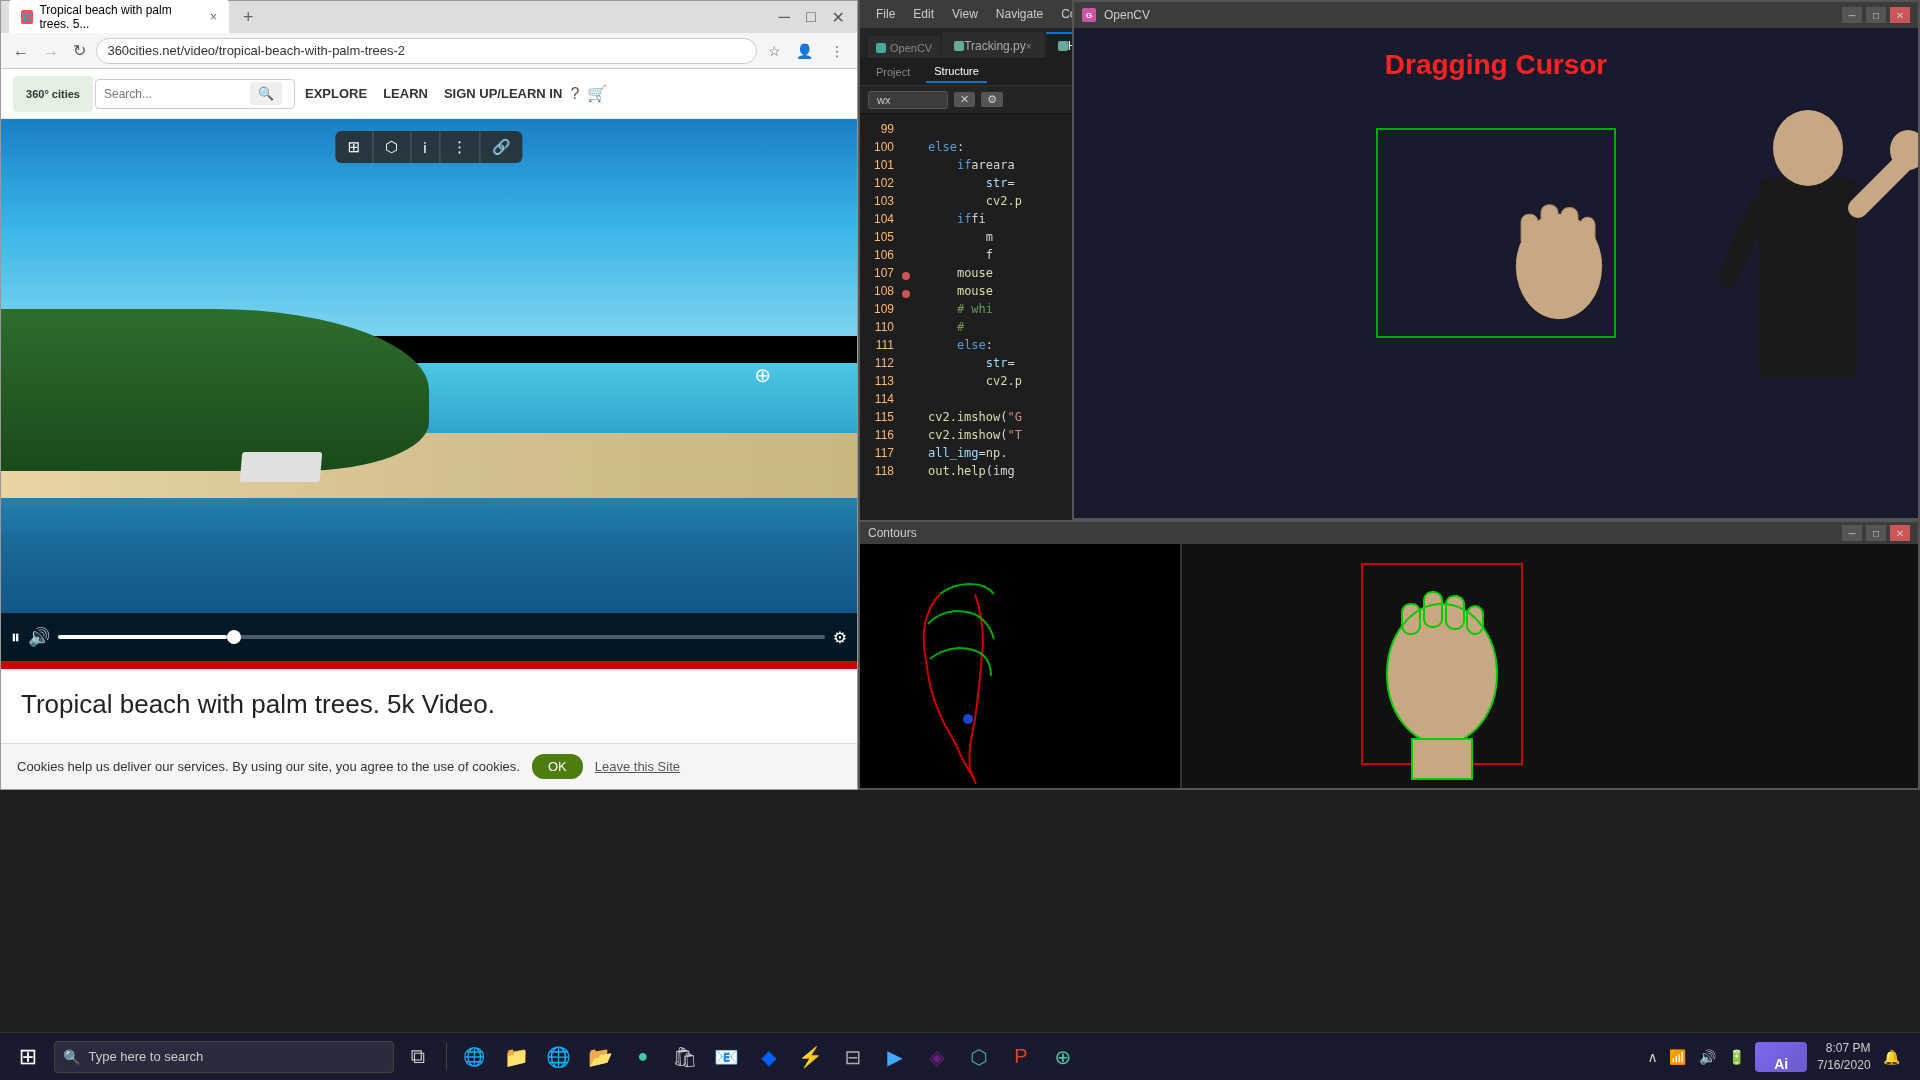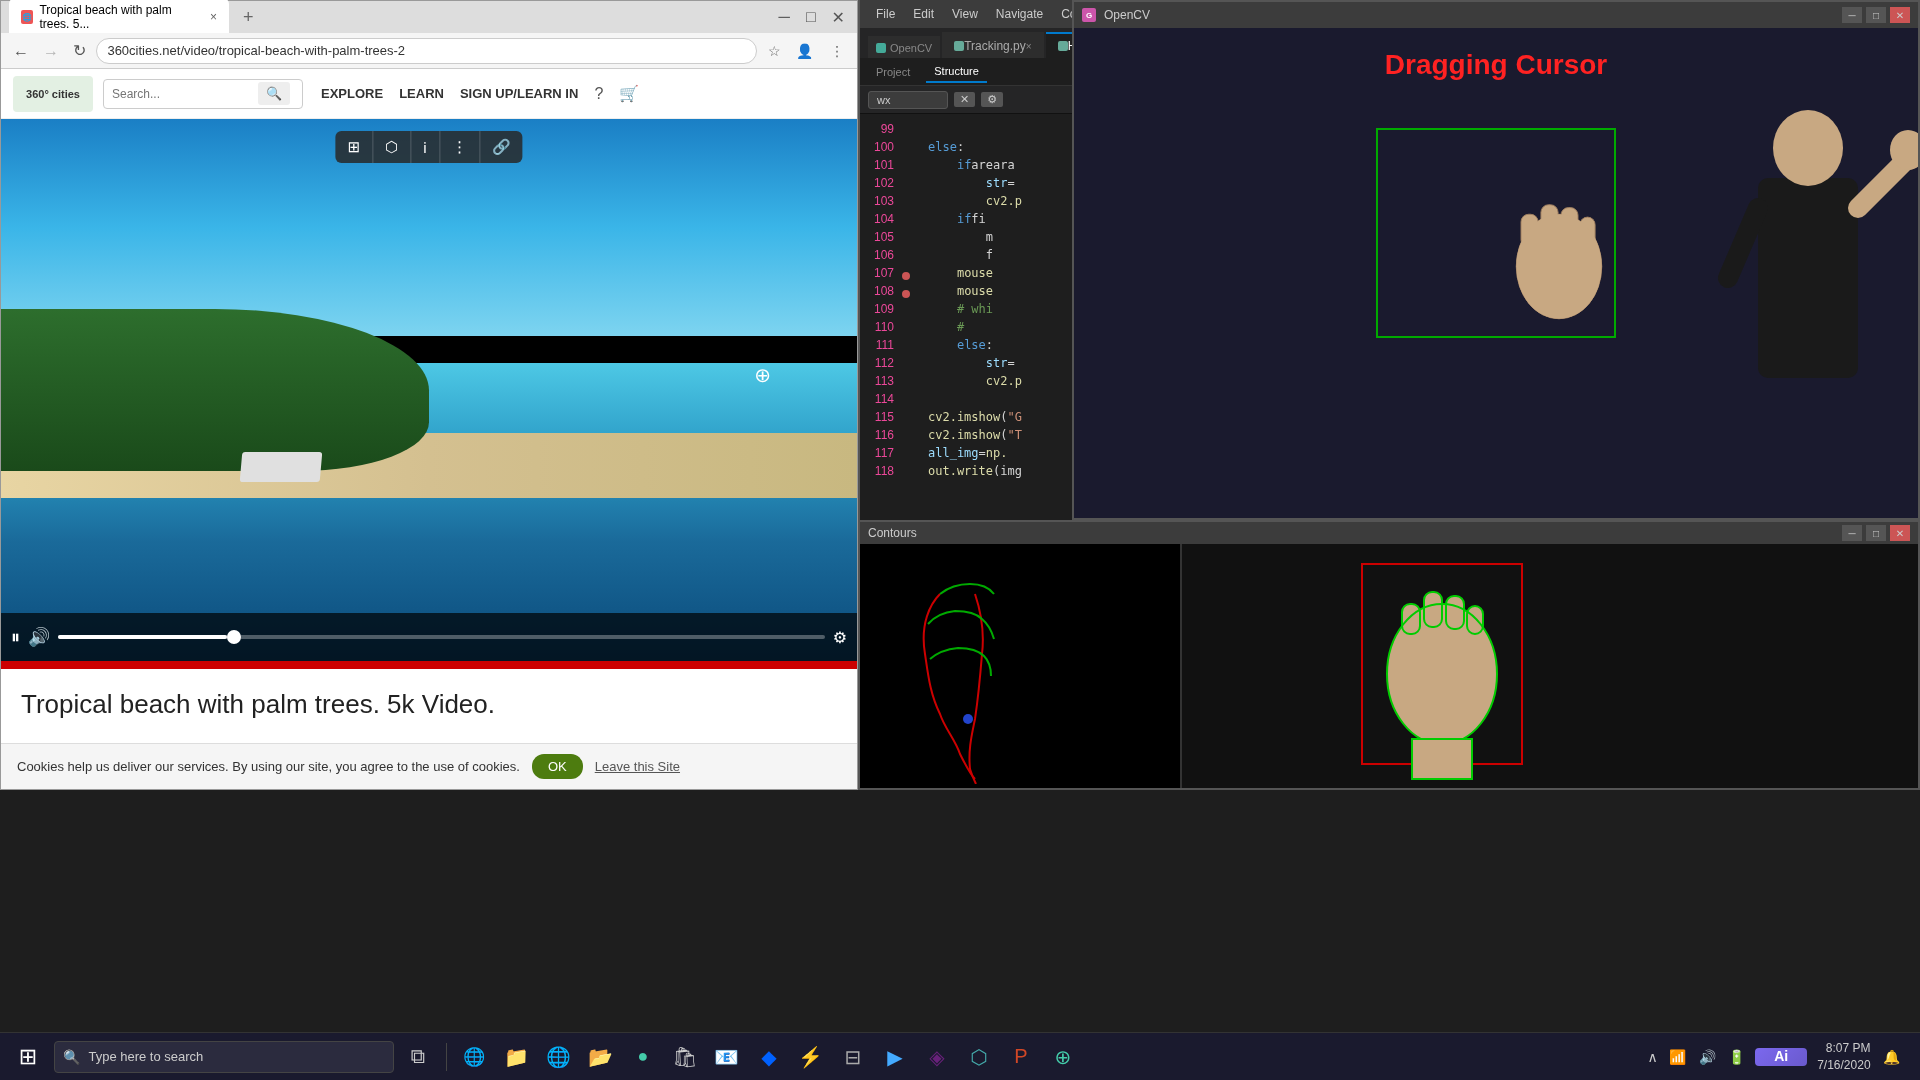--- a/index.html
+++ b/index.html
@@ -67,21 +67,21 @@
     }
     .browser-icon-btn { background: none; border: none; font-size: 14px; color: #666; cursor: pointer; padding: 2px 5px; }
 
     
     .site-header {
       background: white;
       height: 50px;
       display: flex;
       align-items: center;
       padding: 0 12px;
-      gap: 10px;
+      gap: 2px;
       border-bottom: 1px solid #eee;
     }
     .site-logo {
       width: 80px; height: 36px;
       background: #e3f0e3;
       border-radius: 4px;
       display: flex; align-items: center; justify-content: center;
       font-size: 11px; font-weight: bold; color: #333;
     }
     .site-search {
@@ -326,21 +326,21 @@
     .ide-subtab.active { color: #fff; border-bottom: 2px solid #007acc; }
     .code-area {
       flex: 1;
       display: flex;
       overflow: hidden;
     }
     .line-nums {
       background: #1e1e1e;
       padding: 6px 8px;
       font-size: 12px;
-      color: #ec4899;
+      color: #fdba74;
       line-height: 18px;
       text-align: right;
       min-width: 42px;
       user-select: none;
     }
     .code-content {
       flex: 1;
       padding: 6px 8px;
       font-size: 12px;
       line-height: 18px;
@@ -514,24 +514,24 @@
     .tray-icon { font-size: 14px; color: #ccc; cursor: pointer; padding: 0 3px; }
     .tray-time {
       text-align: right;
       color: #ccc;
       font-size: 12px;
       line-height: 1.4;
       cursor: pointer;
       padding: 0 4px;
     }
     .ai-badge {
-      width: 52px; height: 18px;
+      width: 52px; height: 30px;
       background: linear-gradient(135deg, #7B68EE, #6A5ACD);
       border-radius: 4px;
-      display: flex; align-items: flex-start; justify-content: center;
+      display: flex; align-items: flex-end; justify-content: center;
       color: white; font-size: 14px; font-weight: bold;
       cursor: pointer;
     }
     .ide-search-bar {
       background: #252526;
       height: 28px;
       display: flex;
       align-items: center;
       padding: 0 8px;
       gap: 6px;
@@ -813,21 +813,21 @@
           <span class="fn">cv2.imshow</span>
           <span class="plain">(</span>
           <span class="str">"T</span>
         </div>
       <div class="code-line">
           <span class="var">all_img</span>
           <span class="plain"> = </span>
           <span class="fn">np.</span>
         </div>
       <div class="code-line">
-          <span class="fn">out.write</span>
+          <span class="fn">out.help</span>
           <span class="plain">(img</span>
         </div>
     </div>
   </div>
 </div>
 
 <div class="gesture-window">
   <div class="win-titlebar">
     <div class="win-icon">G</div>
     <span>OpenCV</span>

